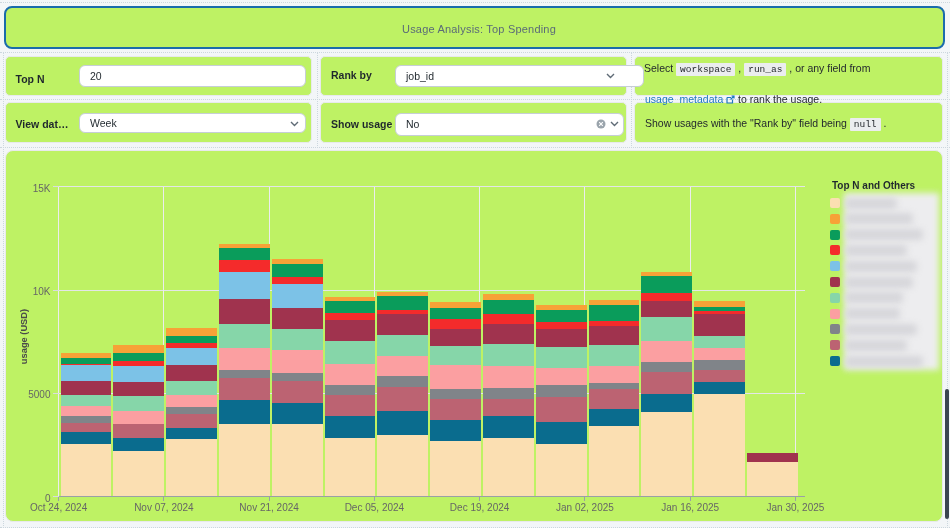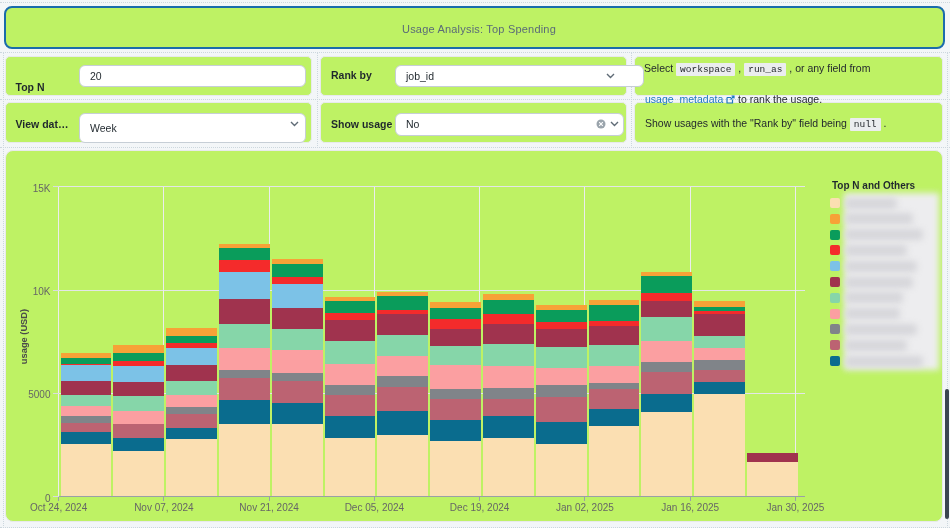--- a/index.html
+++ b/index.html
@@ -27,31 +27,31 @@
   <span style="font-size:11px;color:#5a6b78;padding-top:3px;padding-left:9px;letter-spacing:.2px">Usage Analysis: Top Spending</span>
 </div>
 
 <div class="card" style="left:5px;top:55.5px;width:307px;height:40px"></div>
 <div class="card" style="left:320px;top:55.5px;width:307px;height:40px"></div>
 <div class="card" style="left:634px;top:55.5px;width:309px;height:40px"></div>
 <div class="card" style="left:5px;top:102px;width:307px;height:40.5px"></div>
 <div class="card" style="left:320px;top:102px;width:307px;height:40.5px"></div>
 <div class="card" style="left:634px;top:102px;width:309px;height:40.5px"></div>
 
-<div class="lbl" style="left:15.5px;top:81px">Top N</div>
+<div class="lbl" style="left:15.5px;top:73px">Top N</div>
 <div class="ctrl" style="left:79px;top:64.5px;width:227px;height:22.5px">20</div>
 
 <div class="lbl" style="left:331px;top:69px">Rank by</div>
 <div class="ctrl" style="left:395px;top:64.5px;width:249px;height:22.5px">job_id</div>
 <svg style="position:absolute;left:606px;top:72.5px" width="9" height="6">
     <path d="M1 1 L4.5 4.5 L8 1" stroke="#5f6b76" stroke-width="1.4" fill="none"></path>
   </svg>
 
 <div class="lbl" style="left:15.5px;top:117.5px">View dat…</div>
-<div class="ctrl" style="left:79px;top:113px;width:227px;height:30px">Week</div>
+<div class="ctrl" style="left:79px;top:113px;width:227px;height:20px">Week</div>
 <svg style="position:absolute;left:290px;top:121px" width="9" height="6">
     <path d="M1 1 L4.5 4.5 L8 1" stroke="#5f6b76" stroke-width="1.4" fill="none"></path>
   </svg>
 
 <div class="lbl" style="left:331px;top:117.5px">Show usage</div>
 <div class="ctrl" style="left:395px;top:113px;width:229px;height:22.5px">No</div>
 <svg style="position:absolute;left:596px;top:119px" width="10" height="10">
     <circle cx="5" cy="5" r="4.5" fill="#9aa4ac"></circle>
     <path d="M3.2 3.2 L6.8 6.8 M6.8 3.2 L3.2 6.8" stroke="#fff" stroke-width="1.1"></path>
   </svg>

